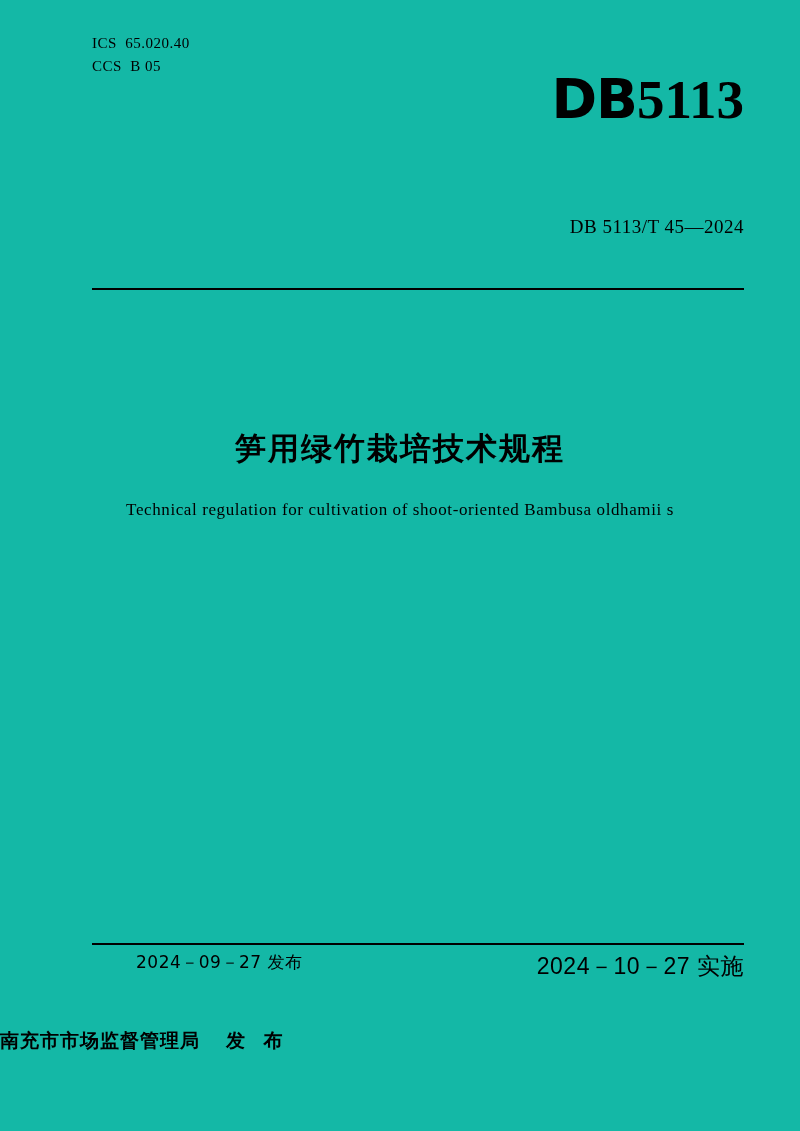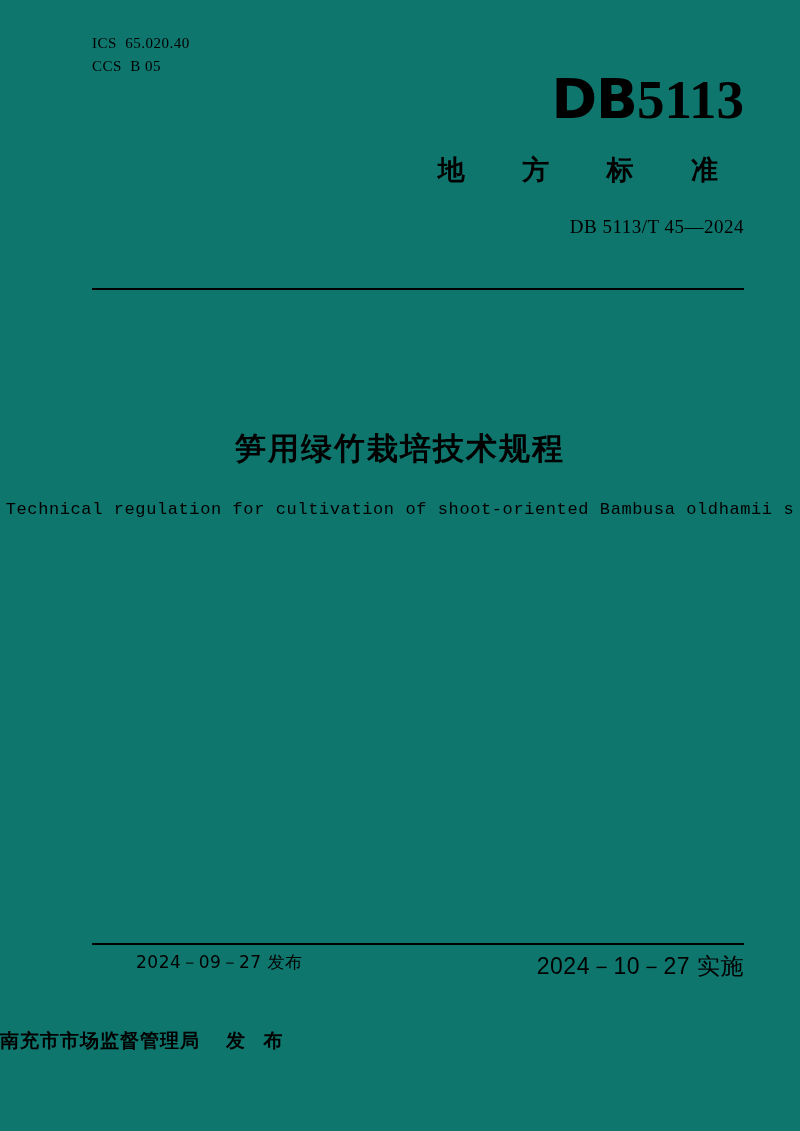--- a/index.html
+++ b/index.html
@@ -4,21 +4,21 @@
 <style>
   html, body {
     margin: 0;
     padding: 0;
     background: #ffffff;
   }
   .page {
     position: relative;
     width: 800px;
     height: 1131px;
-    background: #0f766e;
+    background: #14b8a6;
     font-family: "Liberation Serif", serif;
     color: #000000;
     overflow: hidden;
   }
 
   
   .codes {
     position: absolute;
     left: 92px;
     top: 32px;
@@ -107,21 +107,21 @@
     font-weight: bold;
     font-size: 31px;
     letter-spacing: 2px;
   }
   .title-en {
     position: absolute;
     left: 0;
     right: 0;
     top: 500px;
     text-align: center;
-    font-family: Liberation Mono, monospace;
+    font-family: Liberation Serif, serif;
     font-size: 17px;
     letter-spacing: 0.6px;
   }
 
   
   .date-issue {
     position: absolute;
     left: 92px;
     top: 951px;
     font-family: "DejaVu Sans", sans-serif;
@@ -165,21 +165,20 @@
 
   <div class="codes">
     <div>ICS  65.020.40</div>
     <div>CCS  B 05</div>
   </div>
 
   <div class="db-logo">
     <span class="db-prefix">DB</span><span class="db-num">5113</span>
   </div>
 
-  <div class="standard-cn">地 方 标 准</div>
 
   <div class="std-number">DB 5113/T 45—2024</div>
 
   <div class="rule-top"></div>
 
   <div class="title-cn">笋用绿竹栽培技术规程</div>
   <div class="title-en">Technical regulation for cultivation of shoot-oriented Bambusa oldhamii s</div>
 
   <div class="rule-bottom"></div>
 

